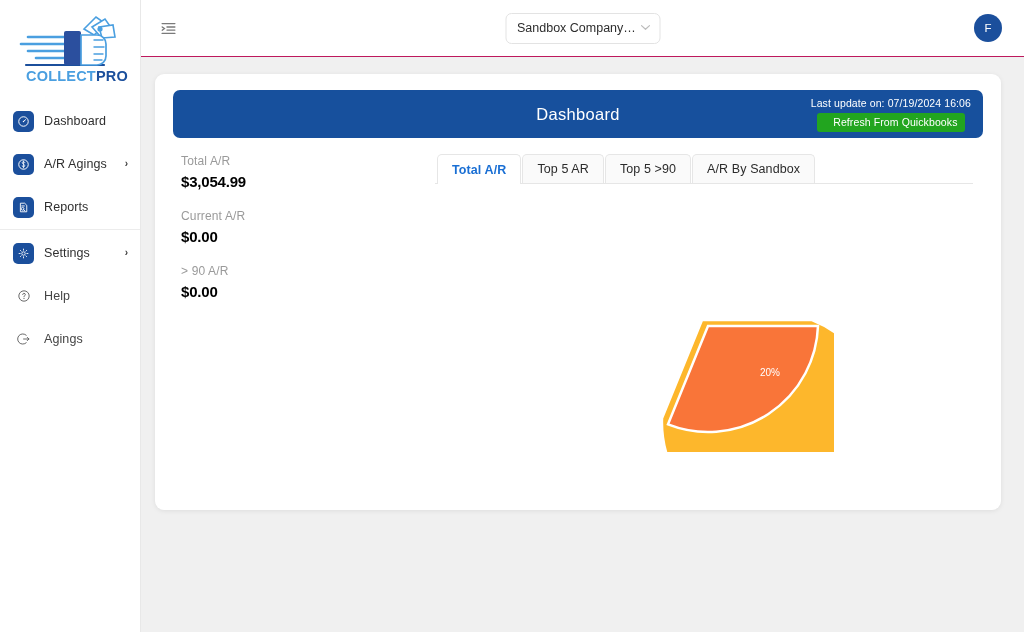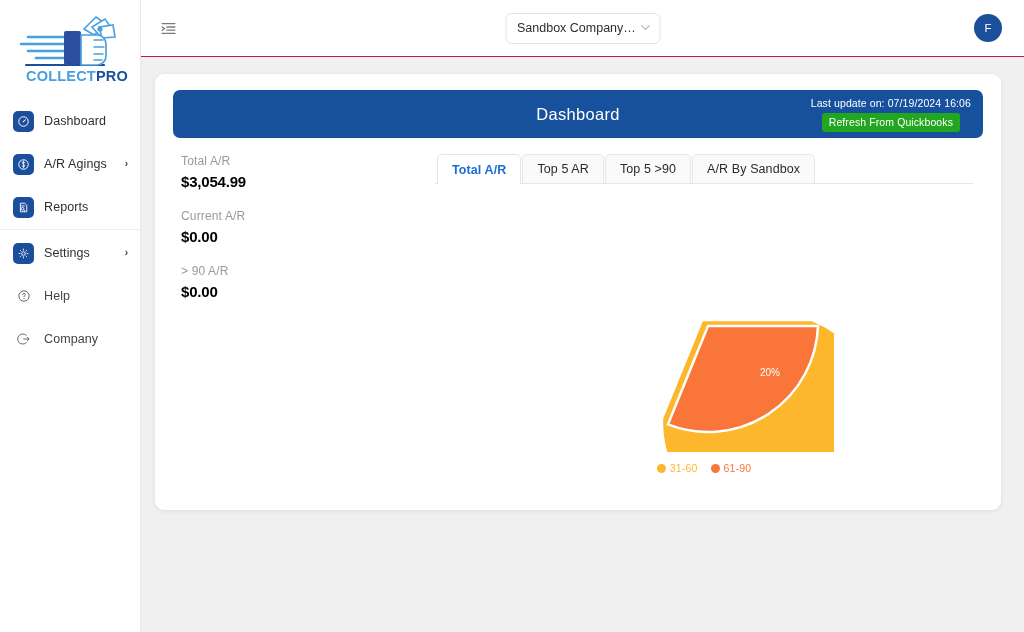--- a/index.html
+++ b/index.html
@@ -214,21 +214,21 @@
     letter-spacing: .1px;
     line-height: 14px;
   }
   .refresh-btn {
     margin-top: 3px;
     background: #22a51f;
     color: #ffffff;
     font-size: 10.5px;
     border: none;
     border-radius: 3px;
-    padding: 3px 7px 4px 7px;
+    padding: 3px 7px 4px 16px;
     cursor: pointer;
     font-family: inherit;
     letter-spacing: .1px;
     line-height: 12px;
   }
 
   
   .card-body {
     display: flex;
     padding-top: 16px;
@@ -434,21 +434,21 @@
 
       <div class="nav-gap"></div>
 
       <div class="nav-item">
         <span class="nav-icon-plain">
           <svg width="14" height="14" viewBox="0 0 20 20" fill="none" stroke="#555" stroke-width="1.25">
             <path d="M13.2 4.6 A7.3 7.3 0 1 0 13.2 15.4" stroke-linecap="round"></path>
             <path d="M9.4 10 h7.6 M14.6 7.6 L17 10 L14.6 12.4" stroke-linecap="round" stroke-linejoin="round"></path>
           </svg>
         </span>
-        <span class="nav-label muted">Company</span>
+        <span class="nav-label muted">Agings</span>
       </div>
 
     </nav>
   </aside>
 
   <div class="main">
 
     <header class="topbar">
 
       <div class="menu-toggle">
@@ -520,30 +520,20 @@
               <svg class="pie-svg" width="260" height="250" viewBox="0 0 260 250">
 
                 <path d="M 128 118 L 238 118 A 110 110 0 1 1 88.0 216.4 Z" fill="#fdb72c" stroke="#ffffff" stroke-width="2.5"></path>
 
                 <path d="M 134 124 L 244 124 A 110 110 0 0 1 94.0 222.4 Z" fill="#f97539" stroke="#ffffff" stroke-width="2.5"></path>
                 <text class="slice-label" x="54" y="80">80%</text>
                 <text class="slice-label" x="186" y="174">20%</text>
               </svg>
             </div>
 
-            <div class="legend">
-              <div class="legend-item">
-                <span class="legend-dot" style="background:#fdb72c"></span>
-                <span style="color:#fdb72c">31-60</span>
-              </div>
-              <div class="legend-item">
-                <span class="legend-dot" style="background:#f97539"></span>
-                <span style="color:#f97539">61-90</span>
-              </div>
-            </div>
 
           </div>
         </div>
 
       </section>
     </div>
   </div>
 </div>
 
 </body></html>

